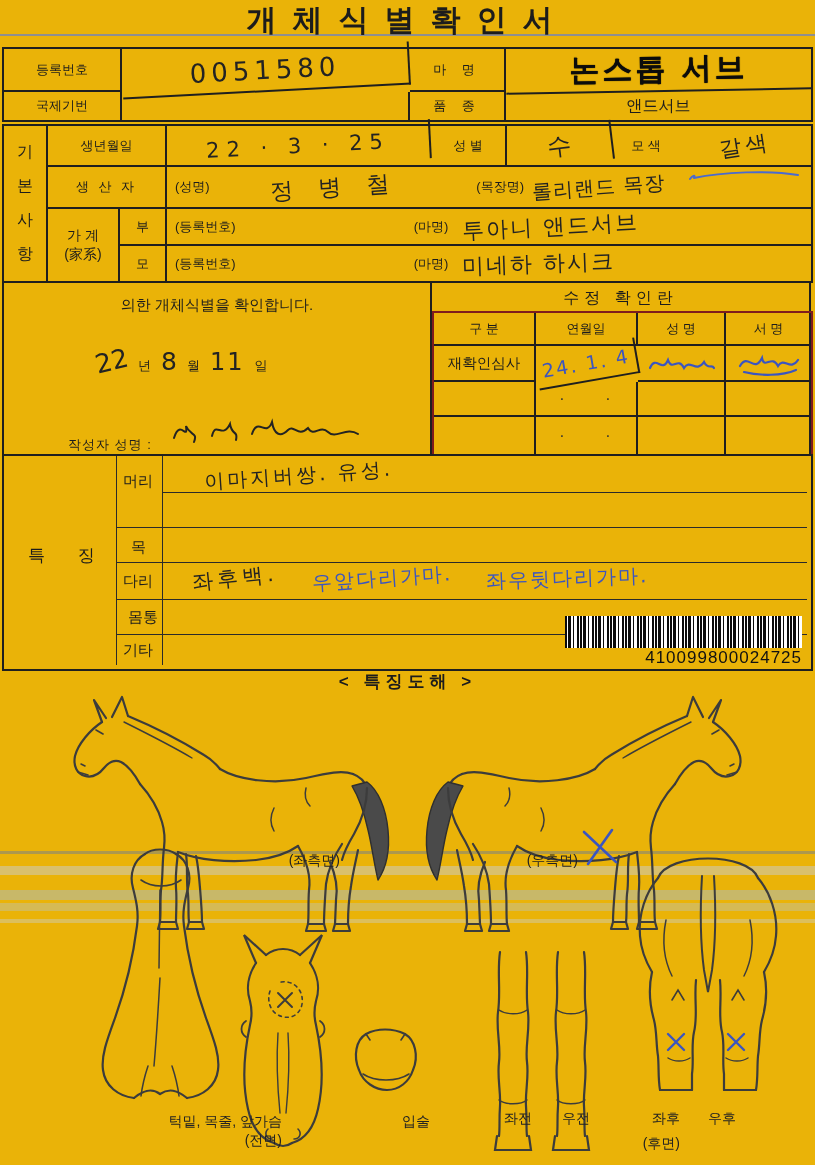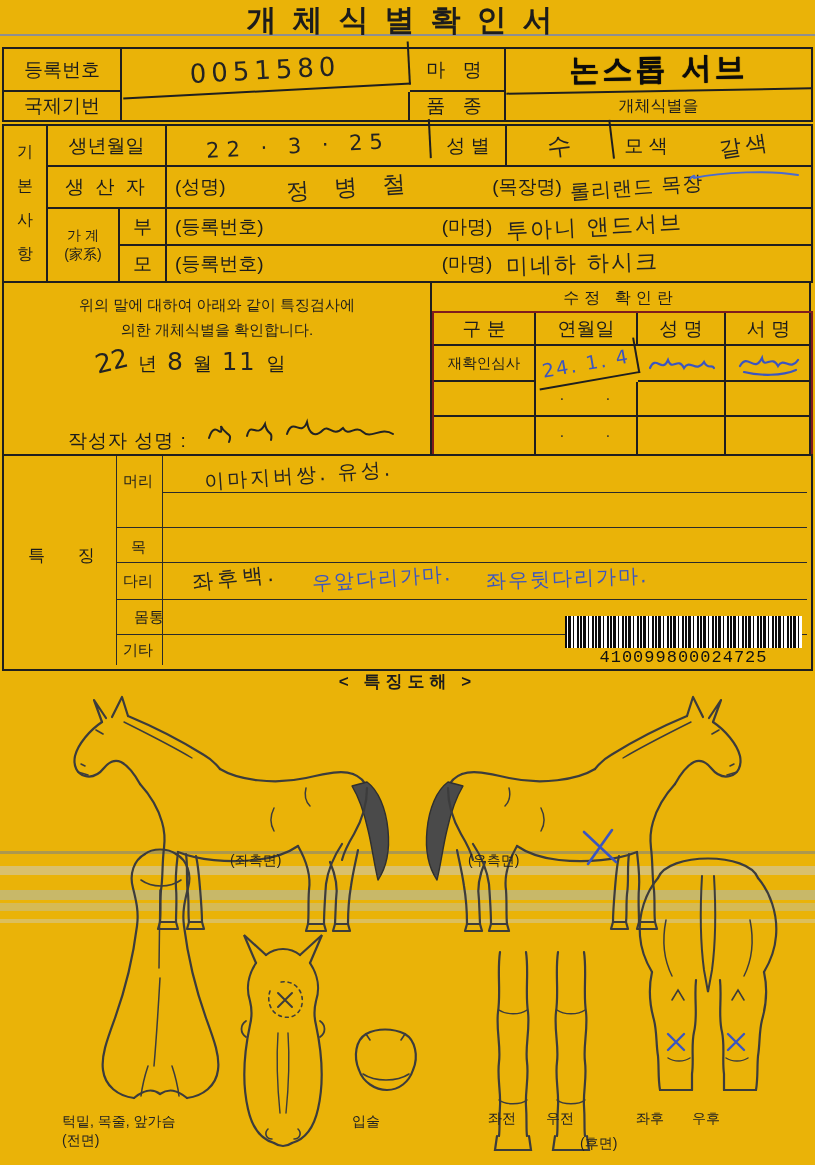--- a/index.html
+++ b/index.html
@@ -2,21 +2,21 @@
 <html><head>
 <meta charset="utf-8">
 <style>
   html,body{margin:0;padding:0;background:#e8e8e8;}
   .page{position:relative;width:815px;height:1165px;background:#eab308;overflow:hidden;
         font-family:"Liberation Sans","DejaVu Sans",sans-serif;color:#1c1c1c;}
   .abs{position:absolute;}
   .cell{display:flex;align-items:center;justify-content:center;}
   .br{border-right:2px solid #1f1f1f;}
   .bb{border-bottom:2px solid #1f1f1f;}
-  .lbl{font-size:19px;}
+  .lbl{font-size:13px;}
   .hw{font-family:"DejaVu Sans","Liberation Sans",sans-serif;}
   .pen{color:#232323;}
   .blue{color:#3b55c0;}
   .doc-title{left:0;top:6;width:815px;text-align:center;font-size:30px;font-weight:bold;letter-spacing:16px;}
   .title-rule{left:0;top:34px;width:815px;border-top:2px solid #8f8f8f;}
   .tbl1{left:2px;top:47px;width:807px;height:71px;border:2px solid #1f1f1f;display:grid;
         grid-template-columns:118px 288px 96px 1fr;grid-template-rows:1fr 1fr;}
   .tbl2{left:2px;top:124px;width:807px;height:155px;border:2px solid #1f1f1f;display:flex;}
   .t2side{width:42px;border-right:2px solid #1f1f1f;display:flex;flex-direction:column;
           justify-content:space-around;align-items:center;font-size:16px;padding:10px 0;}
@@ -26,45 +26,45 @@
   .edge-l{left:2px;top:283px;height:171px;border-left:2px solid #1f1f1f;}
   .edge-r{left:809px;top:283px;height:171px;border-left:2px solid #1f1f1f;}
   .ctbl{left:432px;top:311px;width:377px;height:141px;border:2px solid #7f1d1d;display:grid;
         grid-template-columns:102px 102px 88px 1fr;grid-template-rows:33px 36px 35px 1fr;}
   .feat{left:2px;top:454px;width:807px;height:213px;border:2px solid #1f1f1f;}
   .fline{position:absolute;border-top:1.6px solid #2a2a2a;}
   .fvline{position:absolute;border-left:1.6px solid #2a2a2a;}
   .flab{position:absolute;font-size:15px;}
   .barcode{position:absolute;left:561px;top:160px;width:237px;height:32px;
      background:repeating-linear-gradient(90deg,#0b0b0b 0 2px,#fff 2px 3px,#0b0b0b 3px 6px,#fff 6px 8px,#0b0b0b 8px 9px,#fff 9px 12px,#0b0b0b 12px 14px,#fff 14px 15px);}
-  .barnum{position:absolute;left:561px;top:192px;width:237px;text-align:center;
-     font-family:Liberation Mono, monospace;font-size:17px;letter-spacing:1px;color:#111;}
+  .barnum{position:absolute;left:561px;top:192px;width:237px;text-align:right;
+     font-family:Liberation Sans, sans-serif;font-size:17px;letter-spacing:1px;color:#111;}
   .diag-title{left:0;top:670px;width:815px;text-align:center;font-size:17px;font-weight:bold;letter-spacing:5px;}
-  .cap{font-size:14px;color:#222;text-align:left;}
+  .cap{font-size:14px;color:#222;text-align:right;}
   .stripe{position:absolute;left:0;width:815px;pointer-events:none;}
   .dots{white-space:pre;letter-spacing:2px;color:#333;}
   svg.lineart{position:absolute;left:0;top:690px;}
 </style>
 </head>
 <body>
 
 <div class="page">
 
   <div class="abs title-rule"></div>
   <div class="abs doc-title">개체식별확인서</div>
 
   <div class="abs tbl1">
     <div class="cell br bb lbl">등록번호</div>
     <div class="cell br bb hw pen" style="font-size:26px;letter-spacing:5px;transform:rotate(-3deg);">0051580</div>
     <div class="cell br bb lbl" style="letter-spacing:6px;">마   명</div>
     <div class="cell bb hw" style="font-size:30px;font-weight:900;letter-spacing:3px;color:#0c0c0c;transform:rotate(-1deg);text-shadow:0 0 1px #000;">논스톱 서브</div>
     <div class="cell br lbl">국제기번</div>
     <div class="cell br"></div>
     <div class="cell br lbl" style="letter-spacing:6px;">품   종</div>
-    <div class="cell" style="font-size:16px;">개체식별을</div>
+    <div class="cell" style="font-size:16px;">앤드서브</div>
   </div>
 
   <div class="abs tbl2">
     <div class="t2side">
       <span>기</span>
       <span>본</span>
       <span>사</span>
       <span>항</span>
     </div>
     <div class="t2main">
@@ -114,21 +114,20 @@
 
   <svg class="abs" style="left:688px;top:168px;" width="112" height="14">
     <path d="M6 10 C8 6 4 8 2 11 M6 10 C34 4 82 2 110 7" fill="none" stroke="#4a6ad0" stroke-width="2" stroke-linecap="round"></path>
   </svg>
 
   <div class="abs edge-l"></div>
   <div class="abs edge-r"></div>
   <div class="abs mid-vline"></div>
 
   <div class="abs" style="left:10px;top:293px;width:414px;text-align:center;font-size:15px;line-height:1.65;">
-    <div>위의 말에 대하여 아래와 같이 특징검사에</div>
     <div>의한 개체식별을 확인합니다.</div>
   </div>
 
   <div class="abs" style="left:95px;top:346px;display:flex;align-items:baseline;gap:10px;">
     <span class="hw pen" style="font-size:26px;transform:rotate(-14deg);display:inline-block;">22</span>
     <span class="lbl">년</span>
     <span class="hw pen" style="font-size:25px;">8</span>
     <span class="lbl">월</span>
     <span class="hw pen" style="font-size:24px;letter-spacing:2px;">11</span>
     <span class="lbl">일</span>
@@ -180,21 +179,21 @@
 
     <div class="fline" style="left:158px;top:36px;width:645px;border-top-width:1.2px;"></div>
     <div class="fline" style="left:112px;top:71px;width:691px;"></div>
     <div class="fline" style="left:112px;top:106px;width:691px;"></div>
     <div class="fline" style="left:112px;top:143px;width:691px;"></div>
     <div class="fline" style="left:112px;top:178px;width:691px;"></div>
 
     <div class="flab" style="left:119px;top:16px;text-align:right;">머리</div>
     <div class="flab" style="left:127px;top:82px;">목</div>
     <div class="flab" style="left:119px;top:116px;">다리</div>
-    <div class="flab" style="left:130px;top:152px;">몸통</div>
+    <div class="flab" style="left:124px;top:152px;">몸통</div>
     <div class="flab" style="left:119px;top:185px;">기타</div>
 
     <div class="abs hw pen" style="left:200px;top:6px;font-size:20px;letter-spacing:3px;transform:rotate(-4deg);">이마지버쌍. 유성.</div>
     <div class="abs" style="left:188px;top:108px;display:flex;gap:34px;align-items:baseline;">
       <span class="hw pen" style="font-size:21px;letter-spacing:4px;transform:rotate(-6deg);display:inline-block;">좌후백.</span>
       <span class="hw blue" style="font-size:20px;letter-spacing:2px;transform:rotate(-4deg);display:inline-block;">우앞다리가마.</span>
       <span class="hw blue" style="font-size:20px;letter-spacing:2px;transform:rotate(-2deg);display:inline-block;">좌우뒷다리가마.</span>
     </div>
 
     <div class="barcode"></div>
@@ -295,20 +294,20 @@
       <path d="M40 218 C46 222 56 222 62 218 M98 218 C104 222 114 222 120 218" stroke-width="1.4"></path>
       <path d="M40 194 L56 210 M56 194 L40 210" stroke="#3b55c0" stroke-width="2.4"></path>
       <path d="M100 194 L116 210 M116 194 L100 210" stroke="#3b55c0" stroke-width="2.4"></path>
     </g>
   </svg>
 
   <div class="abs cap" style="left:230px;top:852px;width:110px;">(좌측면)</div>
   <div class="abs cap" style="left:468px;top:852px;width:110px;">(우측면)</div>
   <div class="abs cap" style="left:62px;top:1113px;width:220px;">턱밑, 목줄, 앞가슴</div>
   <div class="abs cap" style="left:62px;top:1132px;width:220px;">(전면)</div>
-  <div class="abs cap" style="left:352px;top:1113px;width:90px;">입술</div>
+  <div class="abs cap" style="left:340px;top:1113px;width:90px;">입술</div>
   <div class="abs cap" style="left:488px;top:1110px;width:44px;">좌전</div>
   <div class="abs cap" style="left:546px;top:1110px;width:44px;">우전</div>
   <div class="abs cap" style="left:636px;top:1110px;width:44px;">좌후</div>
   <div class="abs cap" style="left:692px;top:1110px;width:44px;">우후</div>
   <div class="abs cap" style="left:580px;top:1135px;width:100px;">(후면)</div>
 
 </div>
 
 </body></html>

